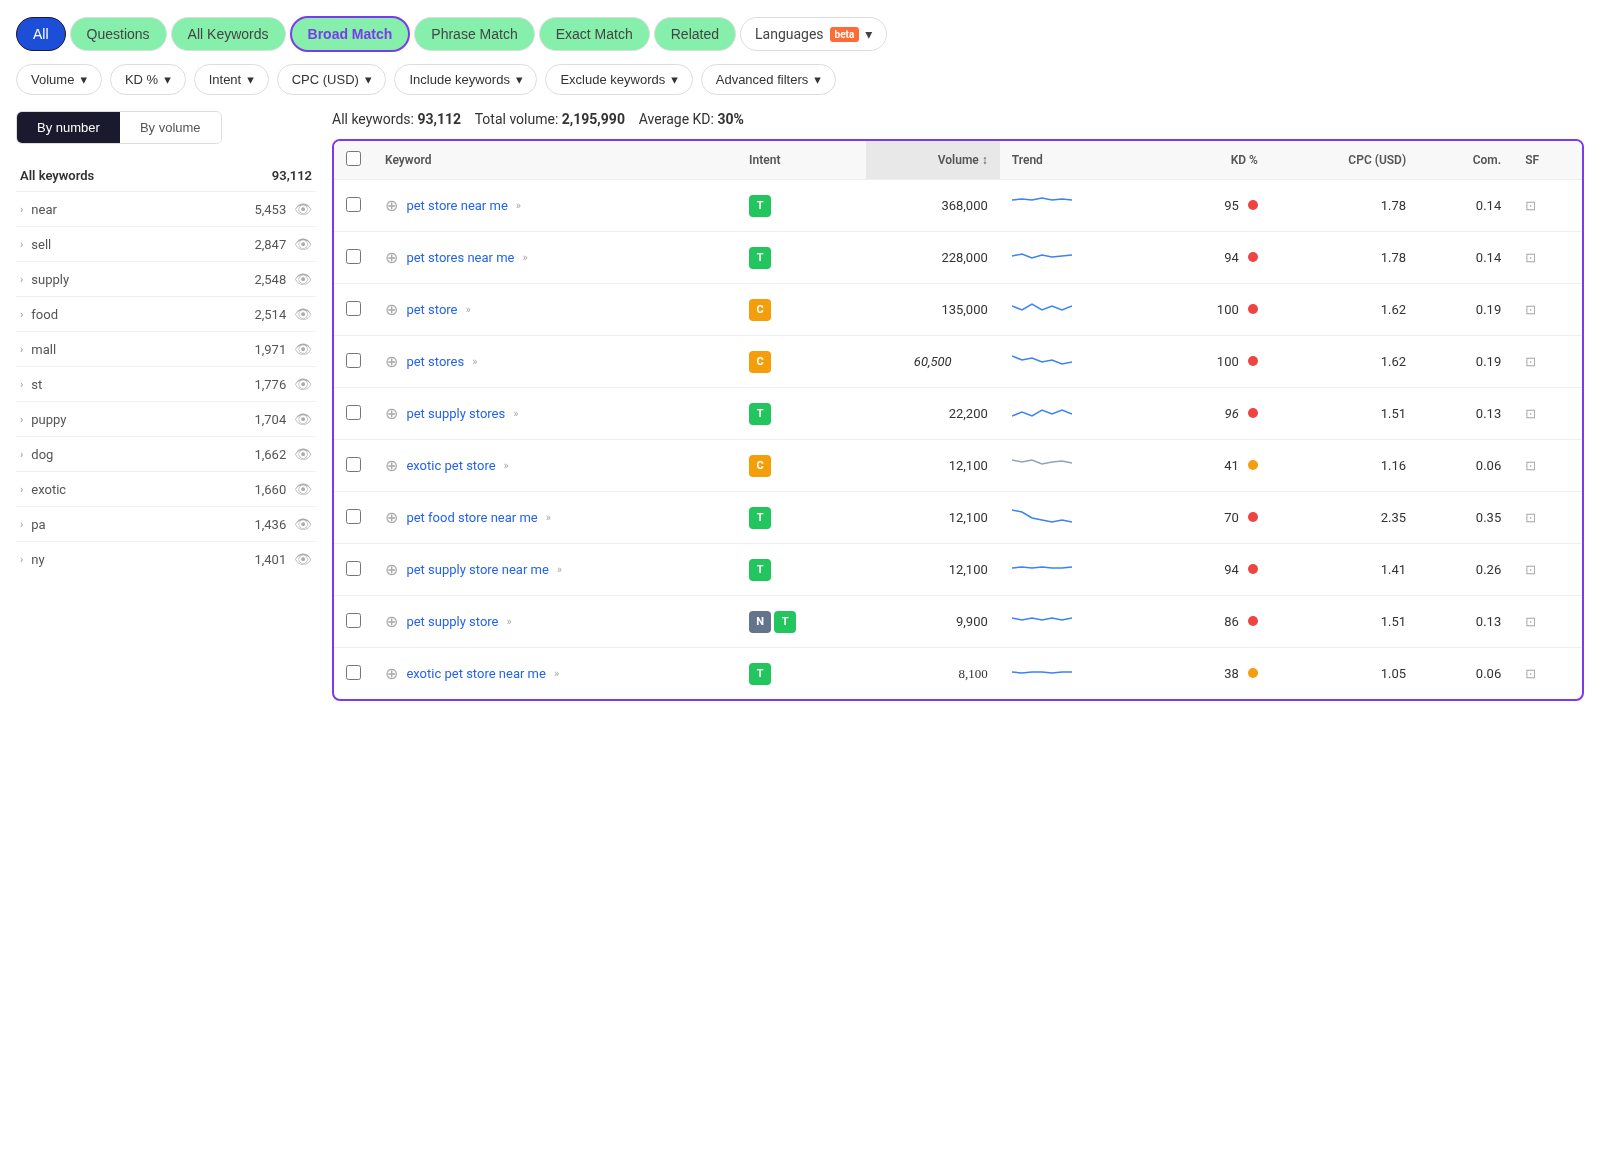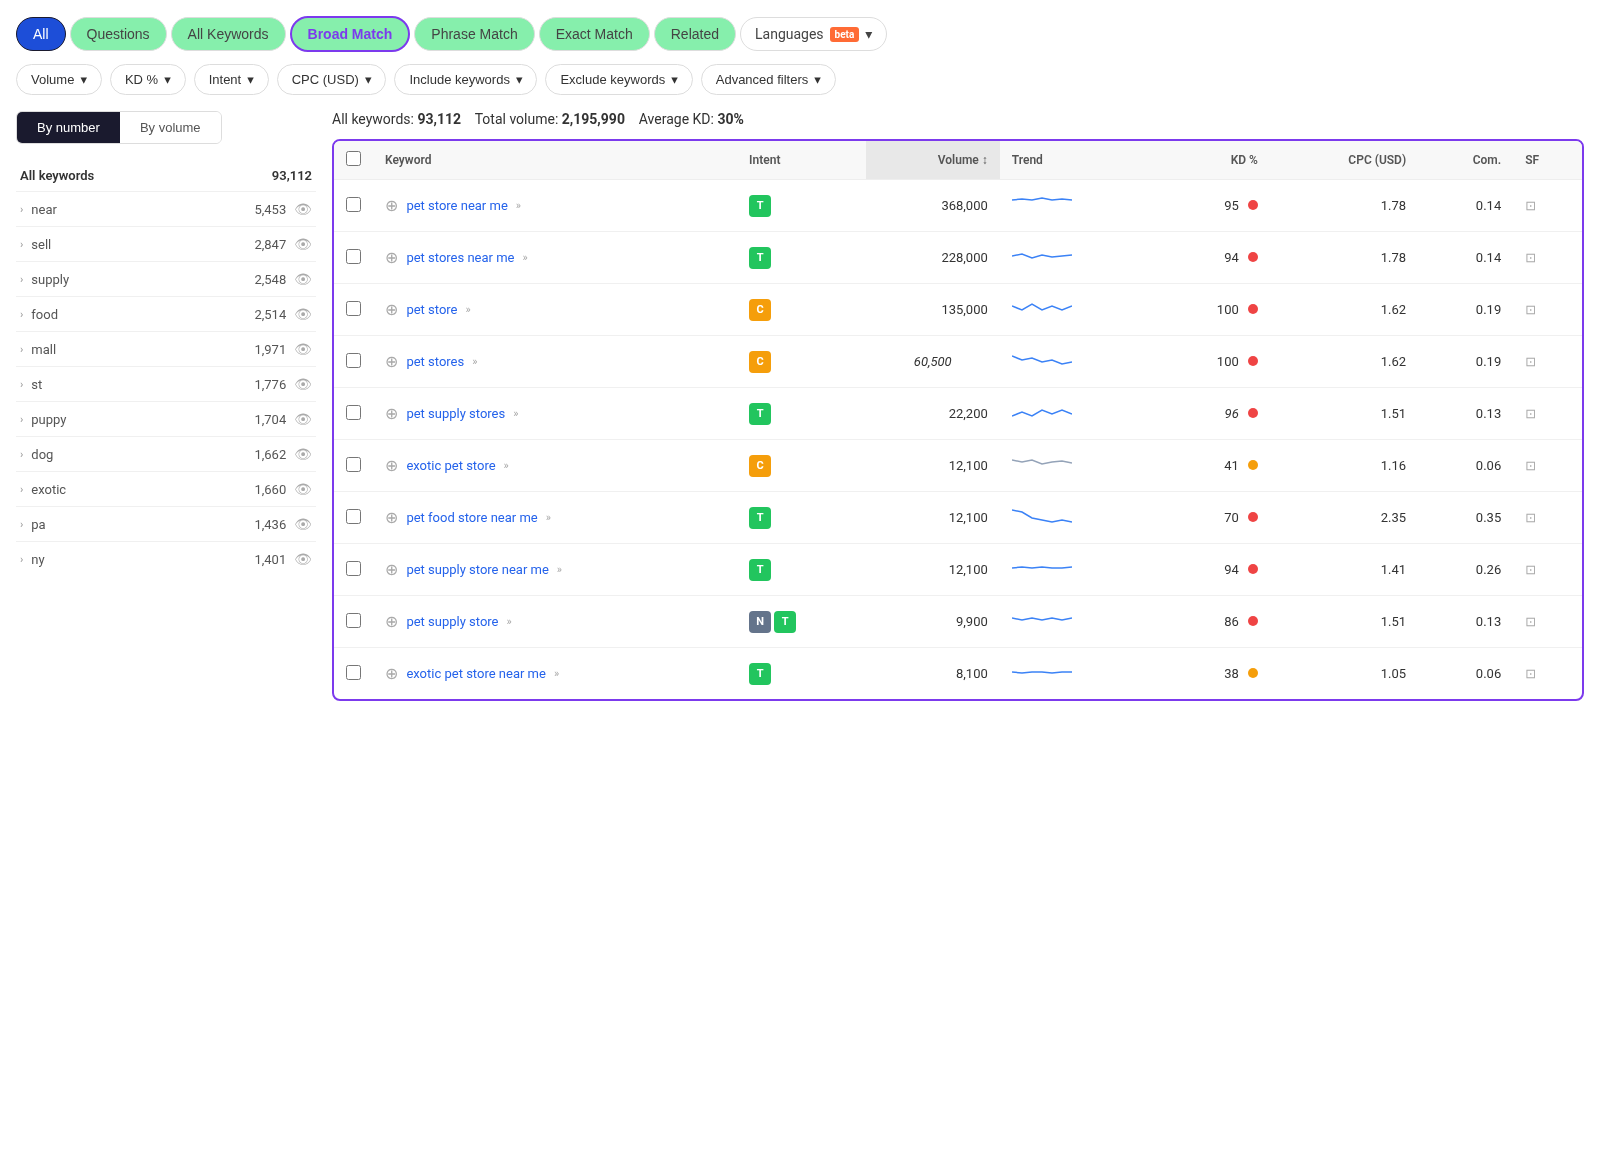--- a/index.html
+++ b/index.html
@@ -696,21 +696,21 @@
               <tr>
                 <td><input type="checkbox" class="checkbox" style=""></td>
                 <td>
                   <div class="keyword-cell">
     <span class="add-circle">⊕</span>
     <a href="#" class="keyword-link">exotic pet store near me</a>
     <span class="expand-icon">»</span>
   </div>
                 </td>
                 <td><span class="intent-badge intent-t">T</span></td>
-                <td style="text-align: right;">8,100</td>
+                <td style="text-align: right; font-family: Liberation Serif, serif;">8,100</td>
                 <td><svg width="60" height="24" viewBox="0 0 60 24" fill="none" xmlns="http://www.w3.org/2000/svg">
                     <polyline points="0,12 10,13 20,12 30,12 40,13 50,12 60,12" stroke="#3b82f6" stroke-width="1.5" fill="none"></polyline>
                   </svg></td>
                 <td style="text-align: right;">38 <span class="kd-dot dot-yellow"></span></td>
                 <td style="text-align: right;">1.05</td>
                 <td style="text-align: right;">0.06</td>
                 <td><span style="color:#aaa;">⊡</span></td>
               </tr>
             </tbody>
         </table>

